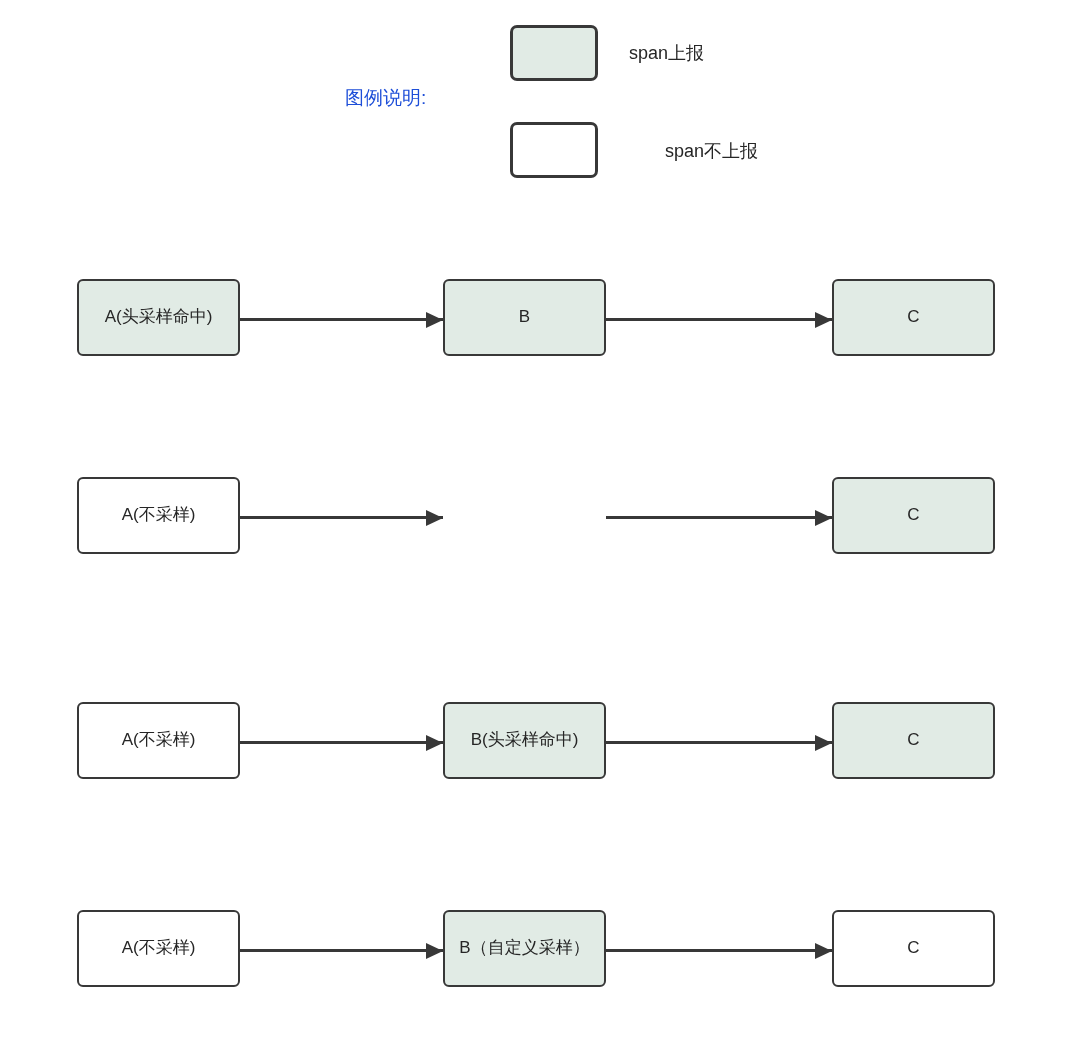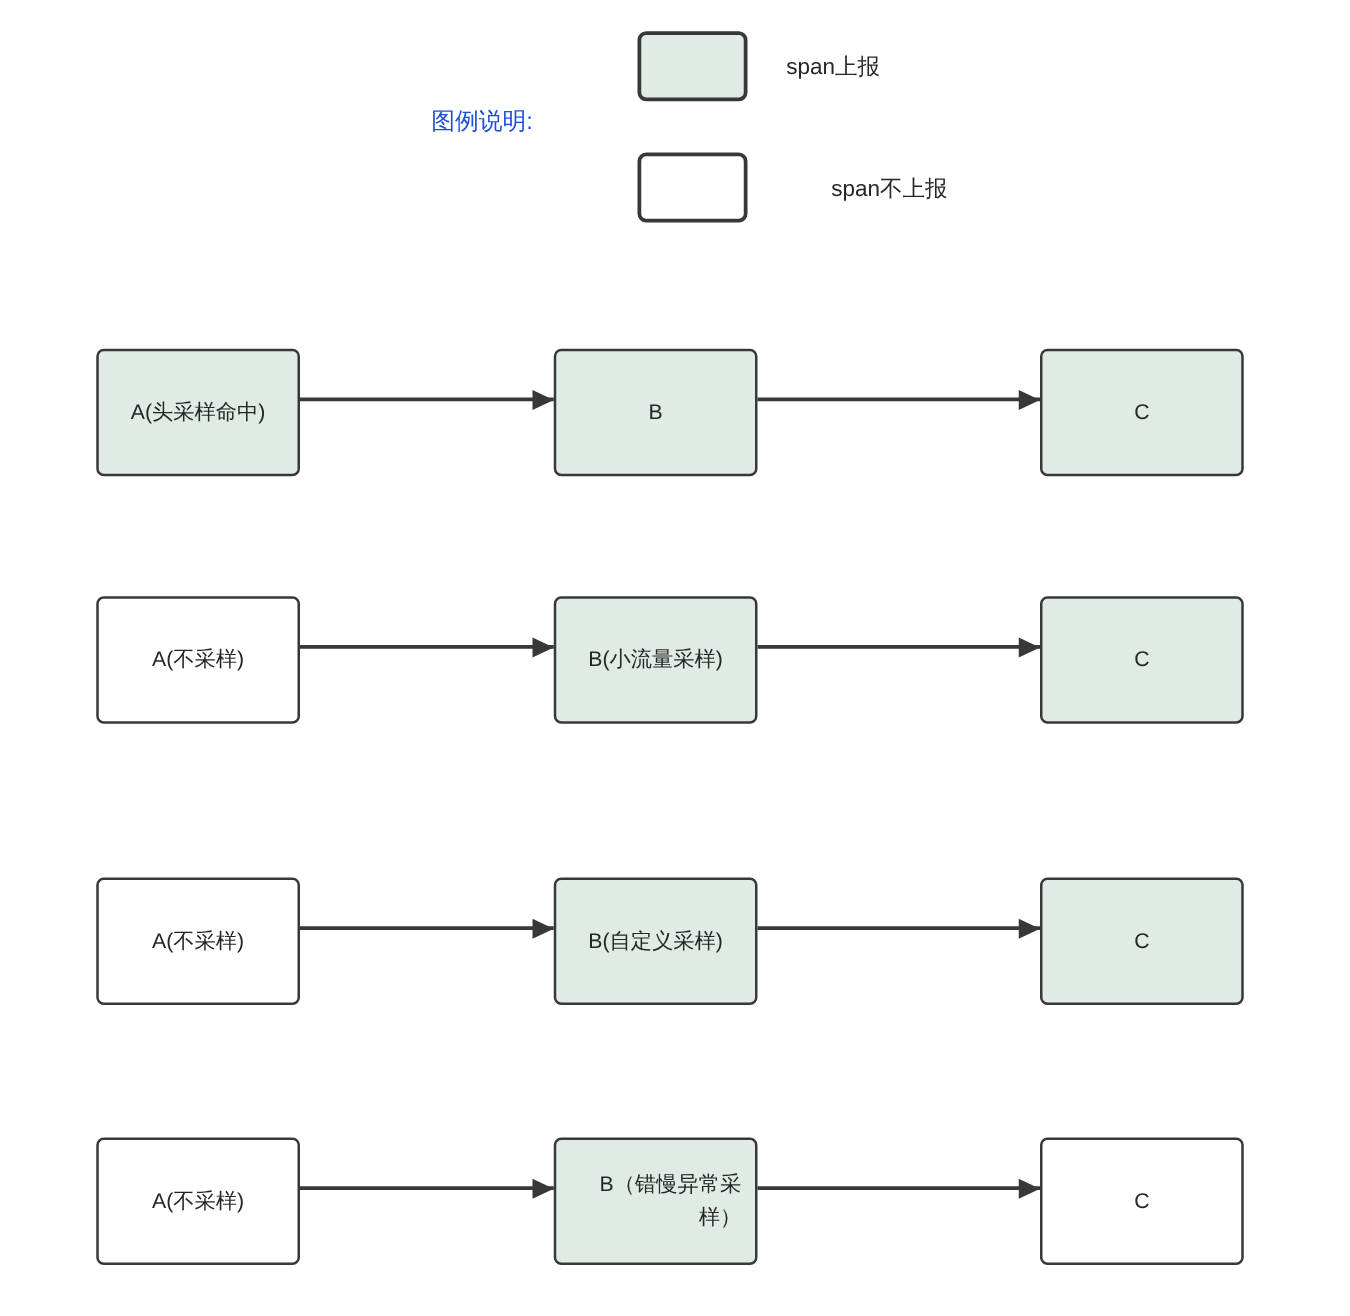--- a/index.html
+++ b/index.html
@@ -34,29 +34,29 @@
   .legend-label {
     position: absolute;
     font-size: 18px;
     color: #262626;
     line-height: 22px;
     white-space: nowrap;
   }
   .node {
     position: absolute;
     width: 163px;
-    height: 102px;
+    height: 77px;
     box-sizing: border-box;
     border: 2.5px solid #383838;
     border-radius: 6px;
     background: #ffffff;
     display: flex;
     align-items: center;
     justify-content: center;
-    text-align: right;
+    text-align: center;
     font-size: 17px;
     line-height: 1.55;
     color: #262626;
     padding: 4px 11px;
   }
   .filled {
     background: #e1ebe5;
   }
   .arrow {
     position: absolute;
@@ -90,29 +90,28 @@
   <div class="legend-label" style="left:637px; top:140px;margin-left:28px;">span不上报</div>
 
   <div class="node filled" style="left:77px; top:279px;">A(头采样命中)</div>
   <div class="arrow" style="left:240px; top:318px; width:203px;"></div>
   <div class="node filled" style="left:443px; top:279px;">B</div>
   <div class="arrow" style="left:606px; top:318px; width:226px;"></div>
   <div class="node filled" style="left:832px; top:279px;">C</div>
 
   <div class="node" style="left:77px; top:477px;">A(不采样)</div>
   <div class="arrow" style="left:240px; top:516px; width:203px;"></div>
-  <div class="node filled" style="left:443px; top:477px;">B(小流量采样)</div>
   <div class="arrow" style="left:606px; top:516px; width:226px;"></div>
   <div class="node filled" style="left:832px; top:477px;">C</div>
 
   <div class="node" style="left:77px; top:702px;">A(不采样)</div>
   <div class="arrow" style="left:240px; top:741px; width:203px;"></div>
-  <div class="node filled" style="left:443px; top:702px;">B(自定义采样)</div>
+  <div class="node filled" style="left:443px; top:702px;">B(头采样命中)</div>
   <div class="arrow" style="left:606px; top:741px; width:226px;"></div>
   <div class="node filled" style="left:832px; top:702px;">C</div>
 
   <div class="node" style="left:77px; top:910px;">A(不采样)</div>
   <div class="arrow" style="left:240px; top:949px; width:203px;"></div>
-  <div class="node filled" style="left:443px; top:910px;">B（错慢异常采样）</div>
+  <div class="node filled" style="left:443px; top:910px;">B（自定义采样）</div>
   <div class="arrow" style="left:606px; top:949px; width:226px;"></div>
   <div class="node" style="left:832px; top:910px;">C</div>
 
 </div>
 
 </body></html>

